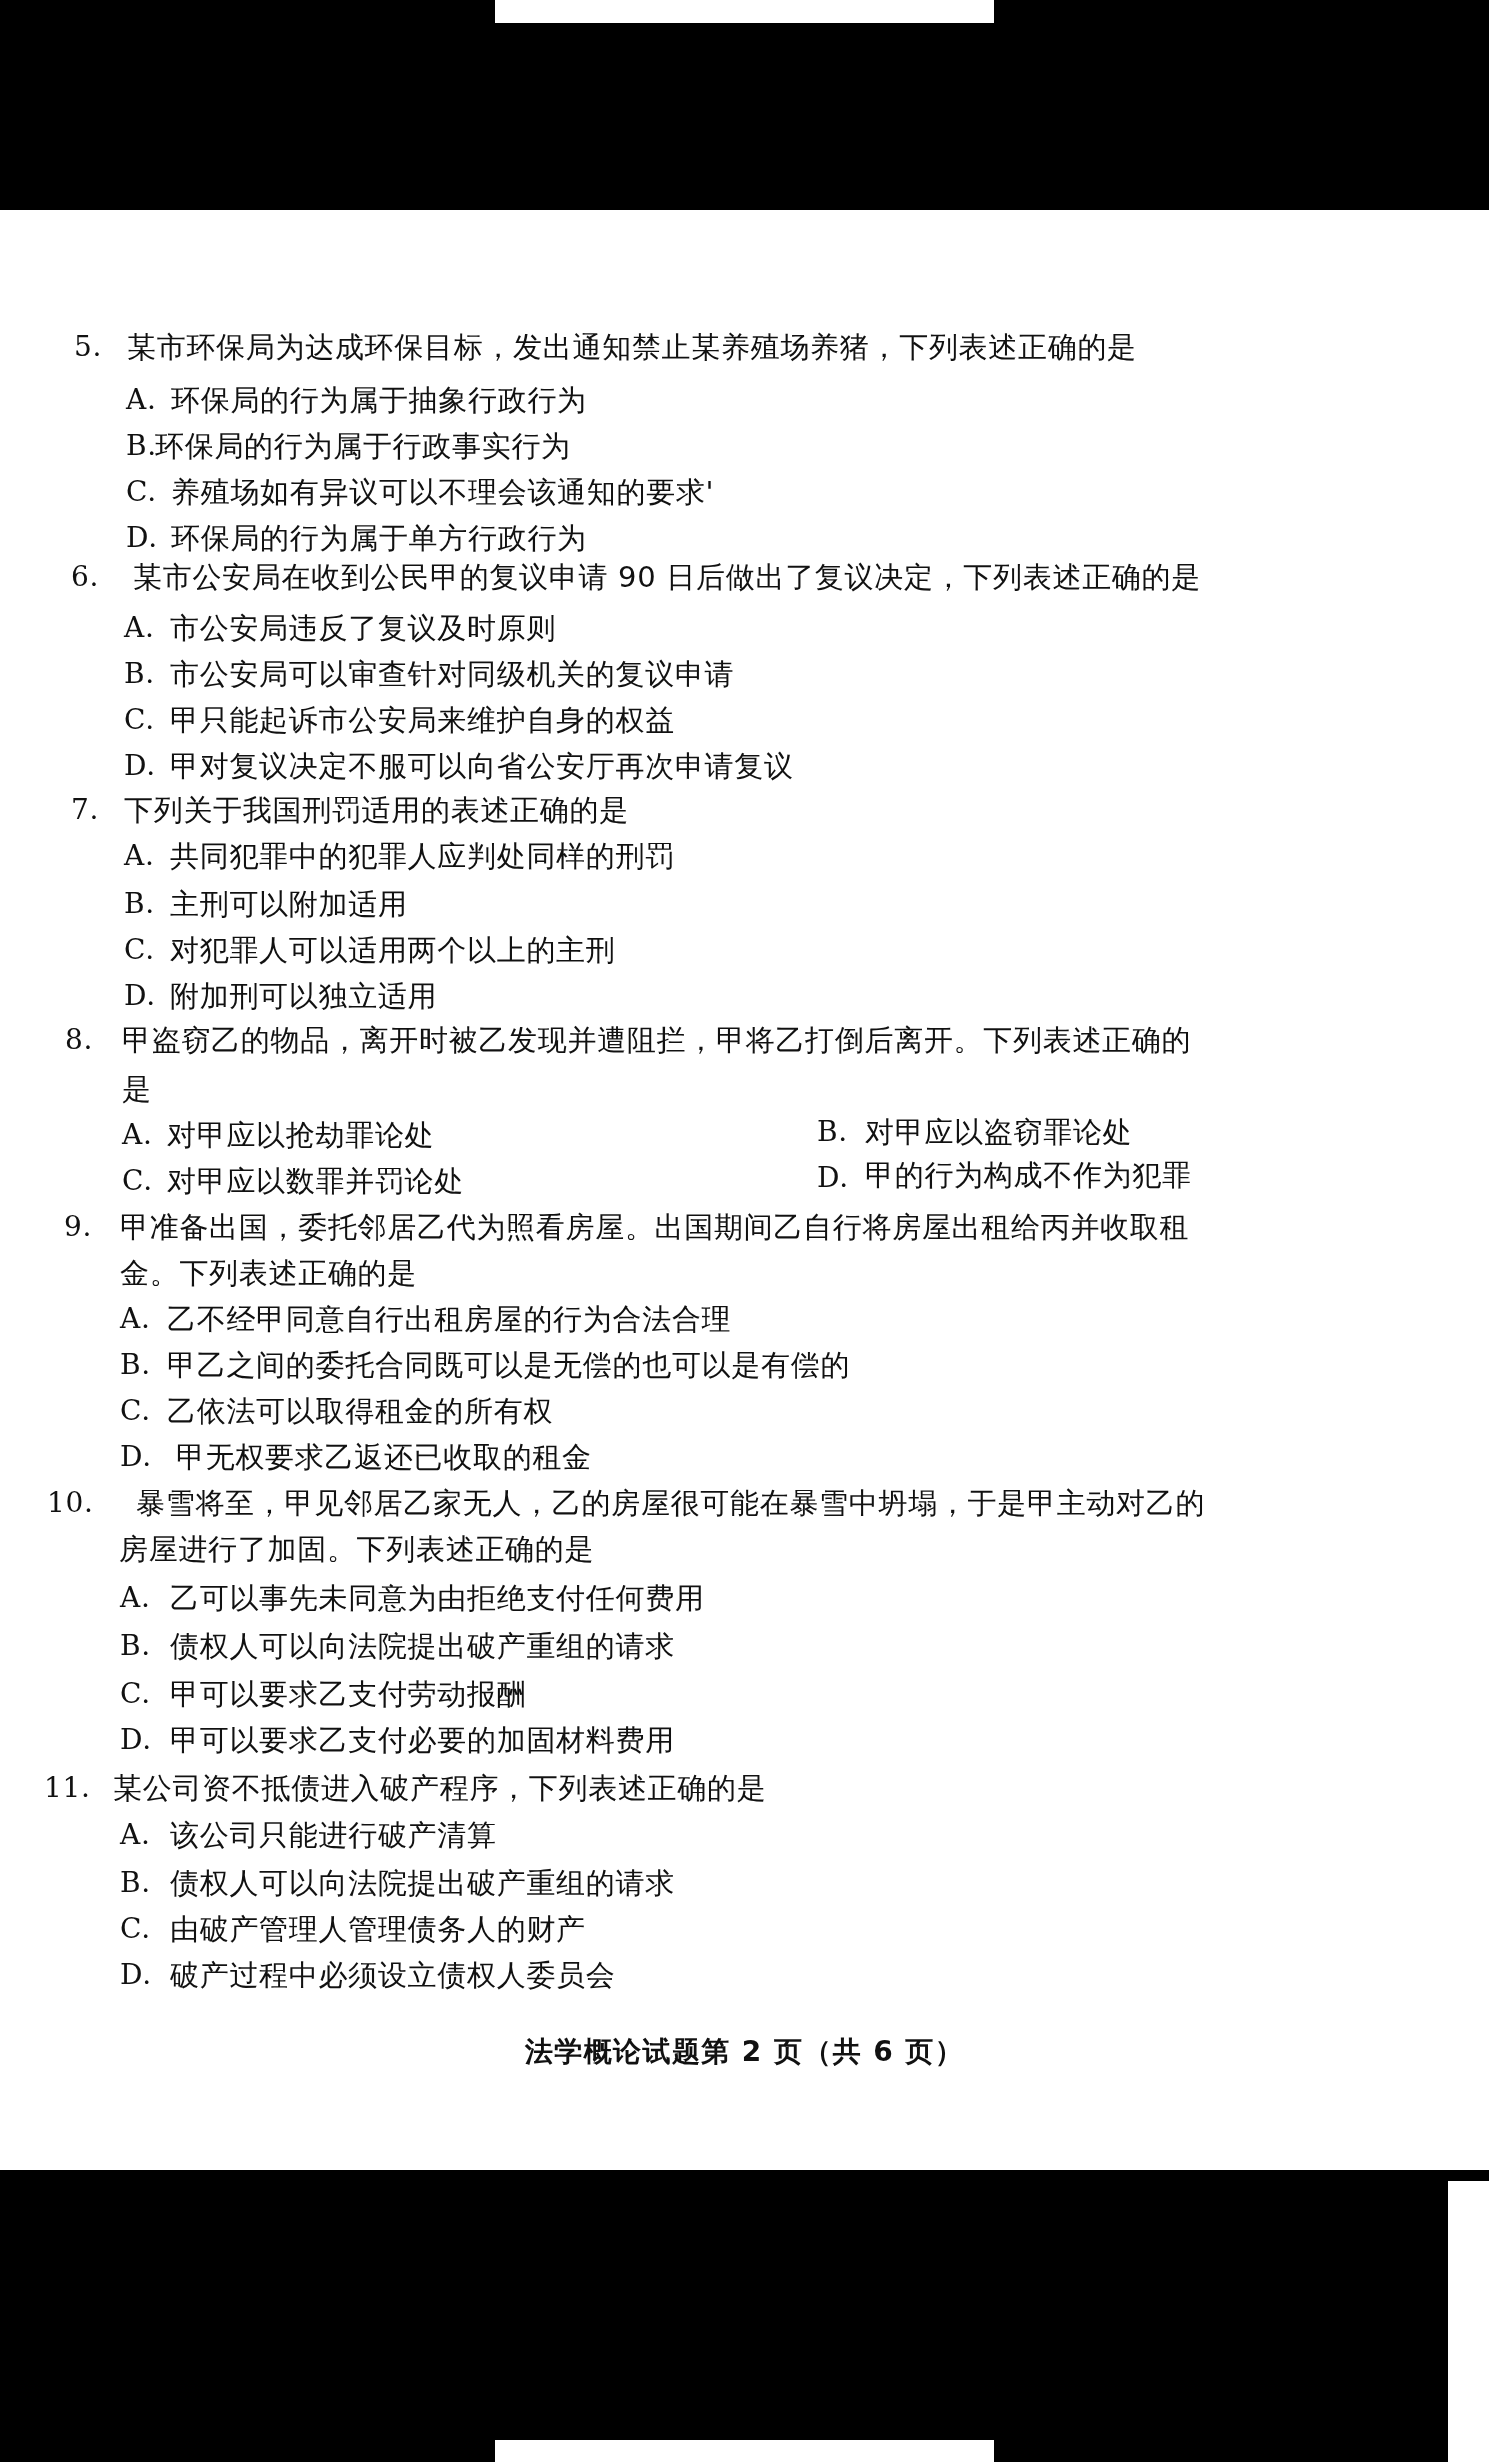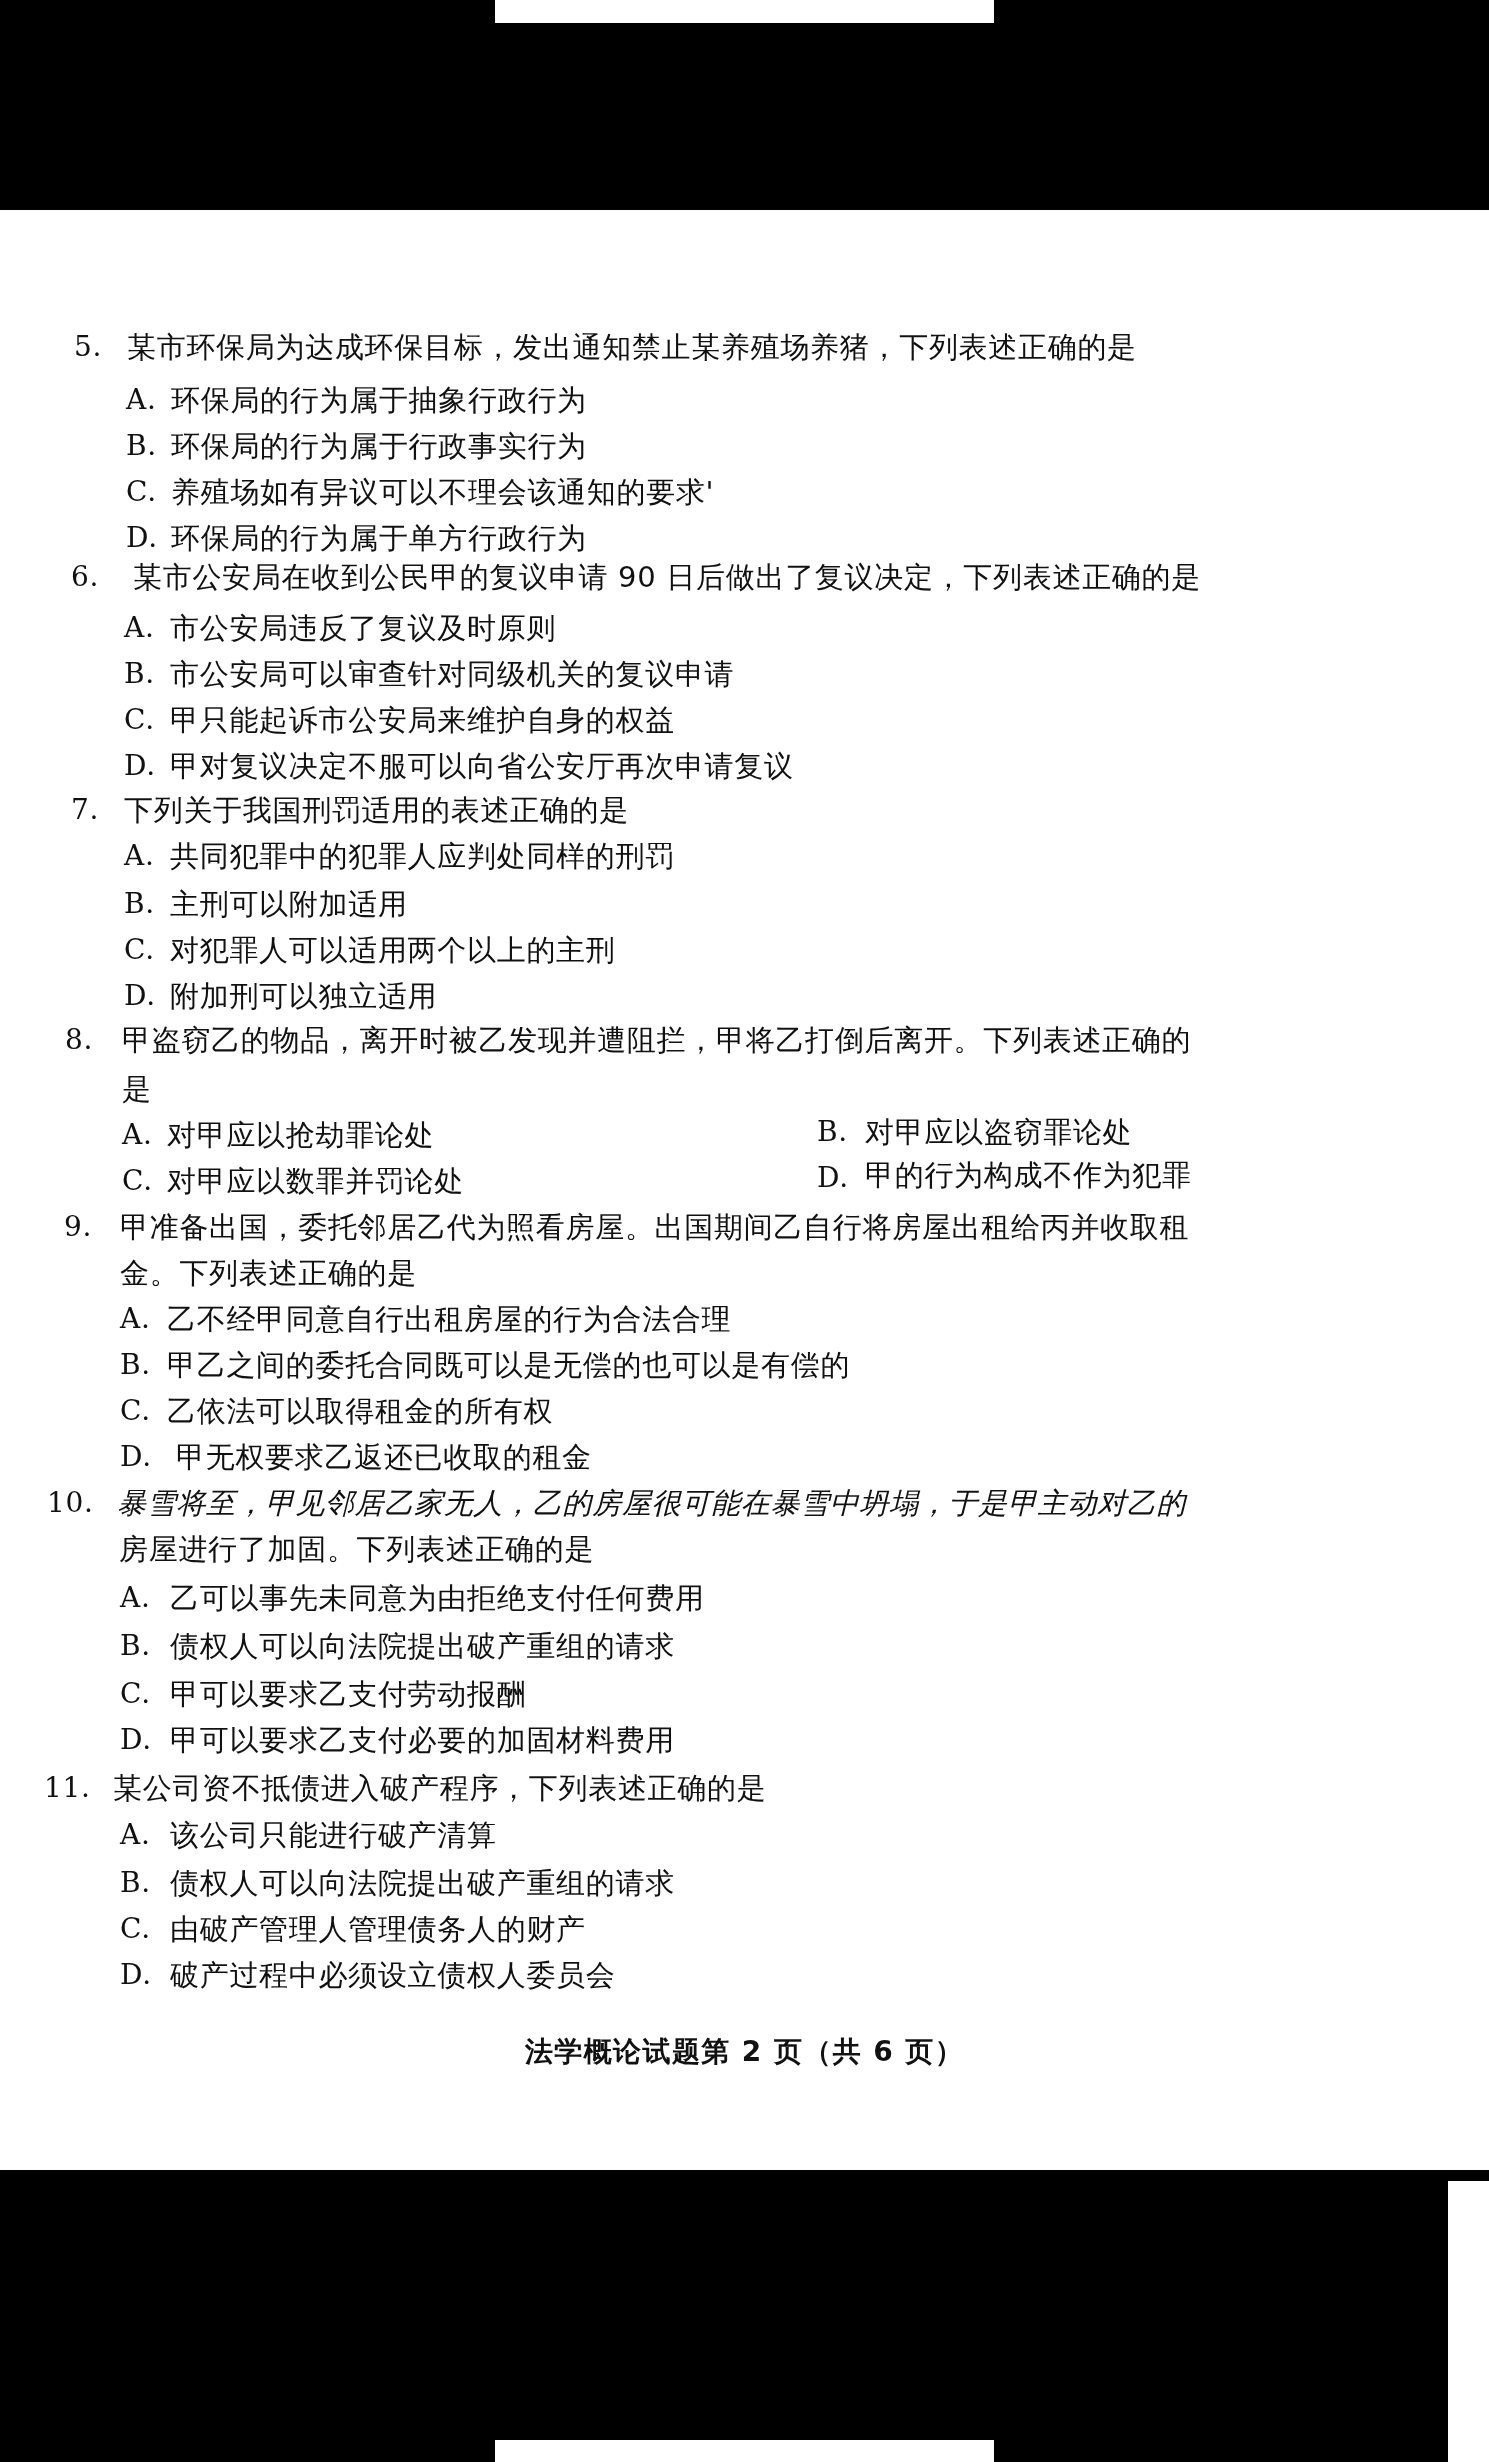--- a/index.html
+++ b/index.html
@@ -45,21 +45,21 @@
     <div class="line" style="top:117px;left:0;">
       <span class="num" style="left:74px;">5.</span>
       <span class="qtext" style="left:127px;">某市环保局为达成环保目标，发出通知禁止某养殖场养猪，下列表述正确的是</span>
     </div>
     <div class="line" style="top:170px;left:0;">
       <span class="opt-letter" style="left:126px;">A.</span>
       <span class="opt-text" style="left:171px;">环保局的行为属于抽象行政行为</span>
     </div>
     <div class="line" style="top:216px;left:0;">
       <span class="opt-letter" style="left:126px;">B.</span>
-      <span class="opt-text" style="left:171px;">环保局的行为属于行政事实行为</span>
+      <span class="opt-text" style="left:155px;">环保局的行为属于行政事实行为</span>
     </div>
     <div class="line" style="top:262px;left:0;">
       <span class="opt-letter" style="left:126px;">C.</span>
       <span class="opt-text" style="left:171px;">养殖场如有异议可以不理会该通知的要求'</span>
     </div>
     <div class="line" style="top:308px;left:0;">
       <span class="opt-letter" style="left:126px;">D.</span>
       <span class="opt-text" style="left:171px;">环保局的行为属于单方行政行为</span>
     </div>
   </div>
@@ -158,21 +158,21 @@
     </div>
     <div class="line" style="top:1227px;left:0;">
       <span class="opt-letter" style="left:120px;">D.</span>
       <span class="opt-text" style="left:152px;margin-left:24px;">甲无权要求乙返还已收取的租金</span>
     </div>
   </div>
 
   <div>
     <div class="line" style="top:1273px;left:0;">
       <span class="num" style="left:47px;">10.</span>
-      <span class="qtext" style="left:117px;font-style:italic;">暴雪将至，甲见邻居乙家无人，乙的房屋很可能在暴雪中坍塌，于是甲主动对乙的</span>
+      <span class="qtext" style="left:136px;">暴雪将至，甲见邻居乙家无人，乙的房屋很可能在暴雪中坍塌，于是甲主动对乙的</span>
     </div>
     <div class="line" style="top:1319px;left:0;">
       <span class="qtext" style="left:119px;">房屋进行了加固。下列表述正确的是</span>
     </div>
     <div class="line" style="top:1368px;left:0;">
       <span class="opt-letter" style="left:120px;">A.</span>
       <span class="opt-text" style="left:170px;">乙可以事先未同意为由拒绝支付任何费用</span>
     </div>
     <div class="line" style="top:1416px;left:0;">
       <span class="opt-letter" style="left:120px;">B.</span>

